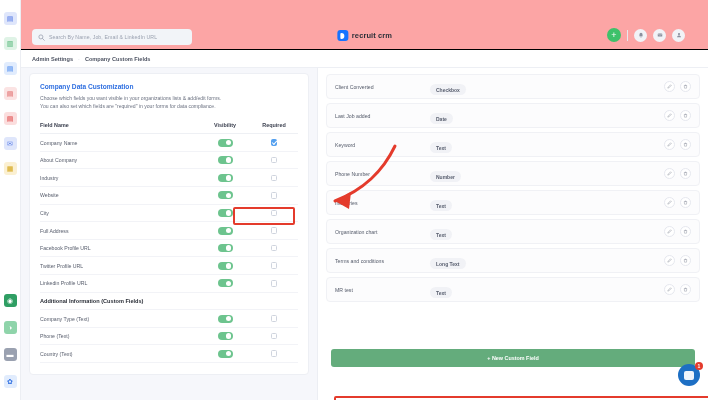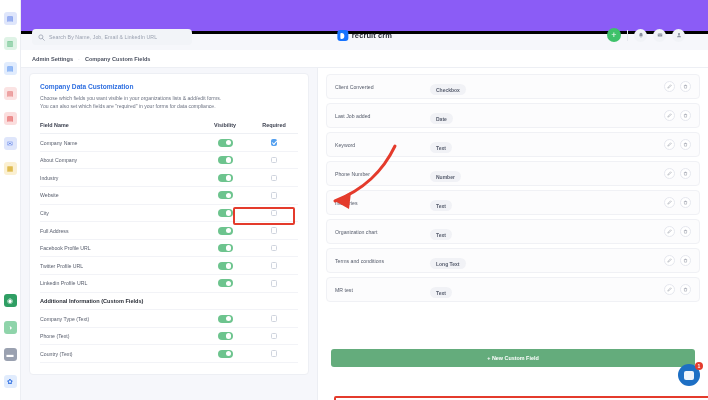--- a/index.html
+++ b/index.html
@@ -19,22 +19,22 @@
   }
   .rail-icon {
     width: 13px; height: 13px; margin-top: 12px;
     border-radius: 3px; display: flex; align-items: center; justify-content: center;
     font-size: 7px; line-height: 1; color: #fff;
   }
   .rail-spacer { flex: 1 1 auto; }
 
   
   .topbar {
-    position: absolute; left: 21px; top: 0; right: 0; height: 34px;
-    background: #8b5cf6; border-bottom: 3px solid #000000;
+    position: absolute; left: 21px; top: 0; right: 0; height: 50px;
+    background: #fca5a5; border-bottom: 1px solid #000000;
   }
   .search-box {
     position: absolute; left: 11px; top: 29px; width: 160px; height: 16px;
     background: #f2f4f8; border-radius: 4px;
     display: flex; align-items: center; padding: 0 6px; gap: 4px;
   }
   .search-ic { width: 7px; height: 7px; flex: 0 0 auto; }
   .search-ph { font-size: 5.2px; color: #9aa1b0; white-space: nowrap; letter-spacing: .1px; }
 
   .brand {

